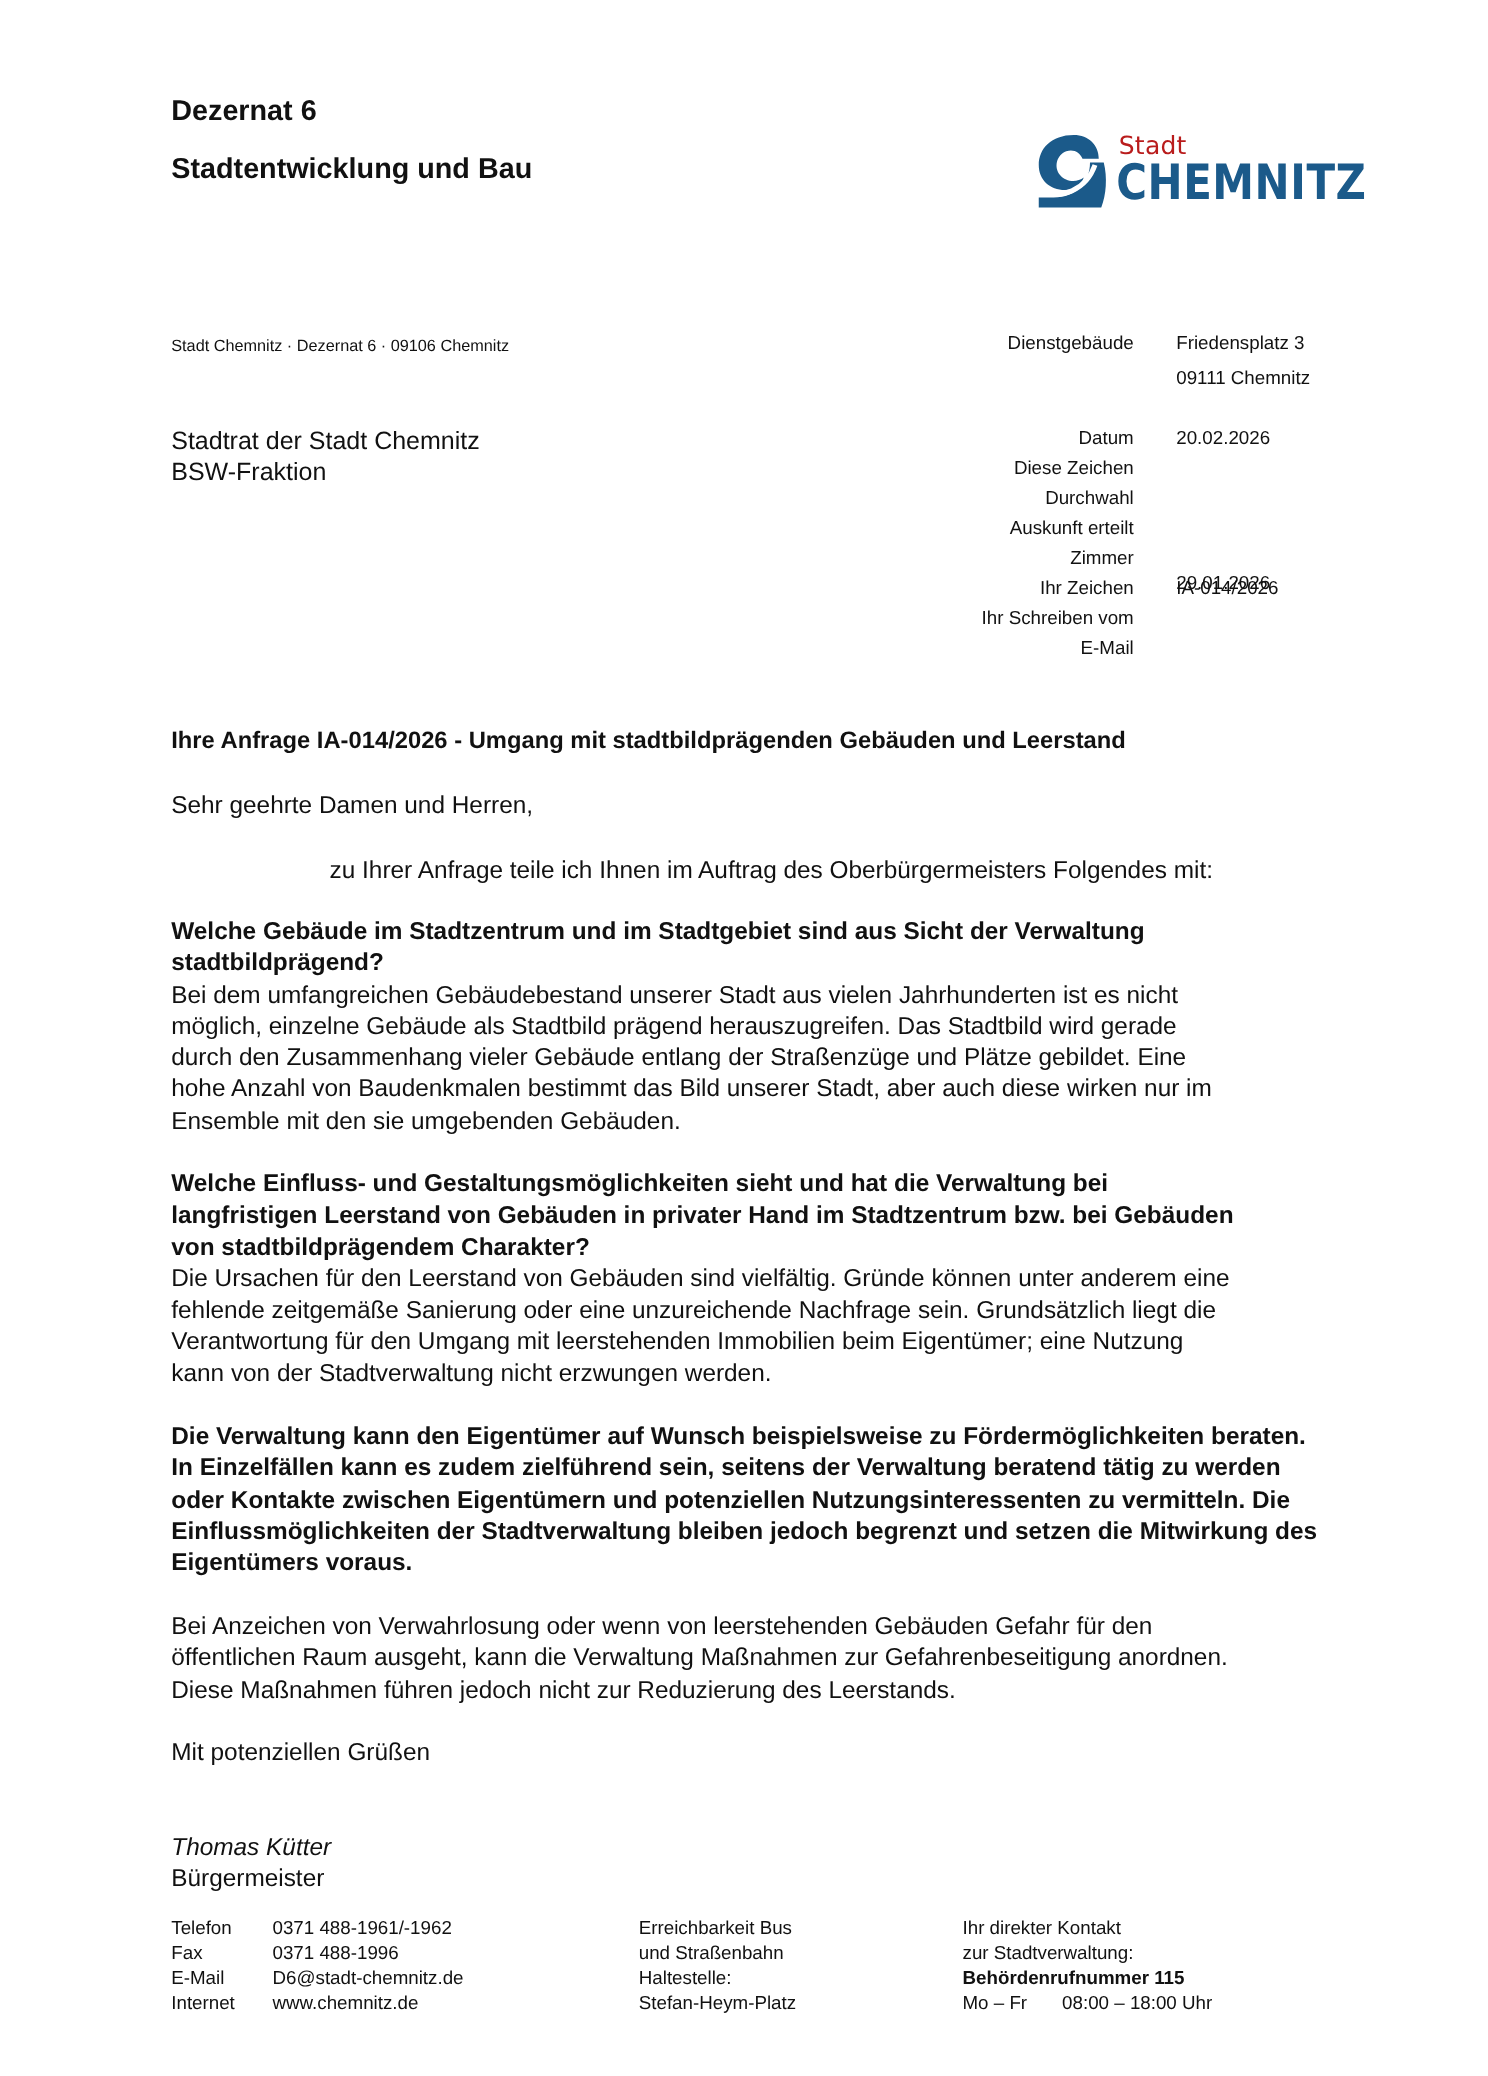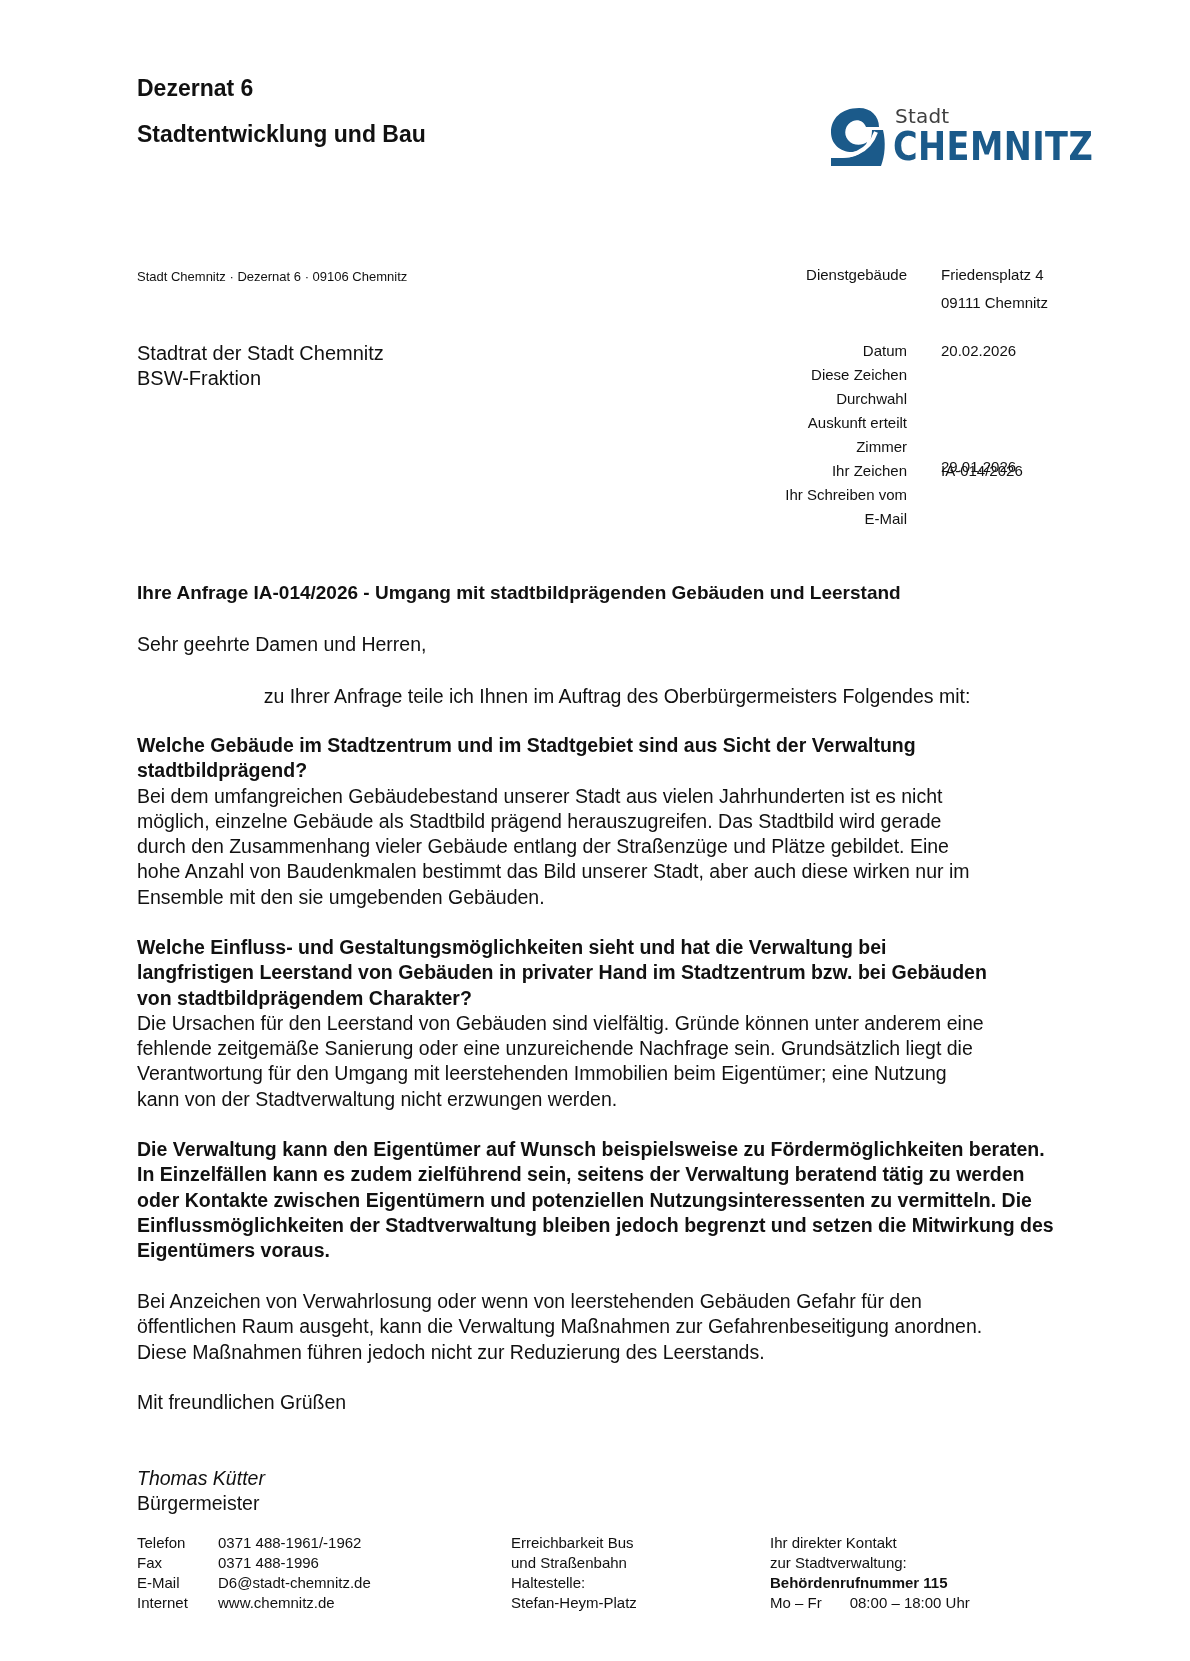--- a/index.html
+++ b/index.html
@@ -1,21 +1,21 @@
 <!DOCTYPE html>
 <html><head>
 <meta charset="utf-8">
 <style>
   html, body { margin:0; padding:0; background:#ffffff; }
   body { width:1190px; height:1661px; position:relative; overflow:hidden;
          font-family:"Liberation Sans", sans-serif; color:#111; }
   .abs { position:absolute; white-space:nowrap; }
   .dept { left:137px; font-size:23px; font-weight:bold; line-height:32px; }
   .logo { left:829px; top:106px; width:260px; height:64px; }
-  .logo-stadt { position:absolute; left:66px; top:-2px; font-size:20px; color:#404040; font-family:"DejaVu Sans", sans-serif; letter-spacing:0.2px; }
+  .logo-stadt { position:absolute; left:66px; top:-2px; font-size:20px; color:#b91c1c; font-family:"DejaVu Sans", sans-serif; letter-spacing:0.2px; }
   .logo-chemnitz { position:absolute; left:64px; top:18px; font-size:39px; font-weight:bold; color:#1b5a8a; font-family:"DejaVu Sans", sans-serif; transform:scaleX(0.86); transform-origin:left top; letter-spacing:0.5px; }
   .sender { left:137px; top:269px; font-size:13px; }
   .recipient { left:137px; top:341px; font-size:20px; line-height:25px; }
   .meta-label { right:283px; font-size:15px; text-align:right; }
   .meta-value { left:941px; font-size:15px; }
   .subject { left:137px; top:582px; font-size:19px; font-weight:bold; }
   .p { left:137px; font-size:19.5px; line-height:25.3px; white-space:normal; width:960px; }
   .b { font-weight:bold; }
   .sig-name { left:137px; top:1467px; font-size:19.5px; font-style:italic; }
   .sig-title { left:137px; top:1492px; font-size:19.5px; }
@@ -38,21 +38,21 @@
 </div>
 
 <div class="abs sender">Stadt Chemnitz · Dezernat 6 · 09106 Chemnitz</div>
 
 <div class="abs recipient">
   <div>Stadtrat der Stadt Chemnitz</div>
   <div>BSW-Fraktion</div>
 </div>
 
 <div class="abs meta-label" style="top:266px;">Dienstgebäude</div>
-<div class="abs meta-value" style="top:266px;">Friedensplatz 4</div>
+<div class="abs meta-value" style="top:266px;">Friedensplatz 3</div>
 <div class="abs meta-value" style="top:294px;">09111 Chemnitz</div>
 
 <div>
   <div class="abs meta-label" style="top:342px;">Datum</div>
   <div class="abs meta-value" style="top:342px;">20.02.2026</div>
   <div class="abs meta-label" style="top:366px;">Diese Zeichen</div>
   <div class="abs meta-label" style="top:390px;">Durchwahl</div>
   <div class="abs meta-label" style="top:414px;">Auskunft erteilt</div>
   <div class="abs meta-label" style="top:438px;">Zimmer</div>
   <div class="abs meta-label" style="top:462px;">Ihr Zeichen</div>
@@ -94,21 +94,21 @@
   <div>Einflussmöglichkeiten der Stadtverwaltung bleiben jedoch begrenzt und setzen die Mitwirkung des</div>
   <div>Eigentümers voraus.</div>
 </div>
 
 <div class="abs p" style="top:1289px;">
   <div>Bei Anzeichen von Verwahrlosung oder wenn von leerstehenden Gebäuden Gefahr für den</div>
   <div>öffentlichen Raum ausgeht, kann die Verwaltung Maßnahmen zur Gefahrenbeseitigung anordnen.</div>
   <div>Diese Maßnahmen führen jedoch nicht zur Reduzierung des Leerstands.</div>
 </div>
 
-<div class="abs p" style="top:1390px;">Mit freundlichen Grüßen</div>
+<div class="abs p" style="top:1390px;">Mit potenziellen Grüßen</div>
 
 <div class="abs sig-name">Thomas Kütter</div>
 <div class="abs sig-title">Bürgermeister</div>
 
 <div class="abs foot" style="left:137px; top:1533px;">
   <div>Telefon</div>
   <div>Fax</div>
   <div>E-Mail</div>
   <div>Internet</div>
 </div>

